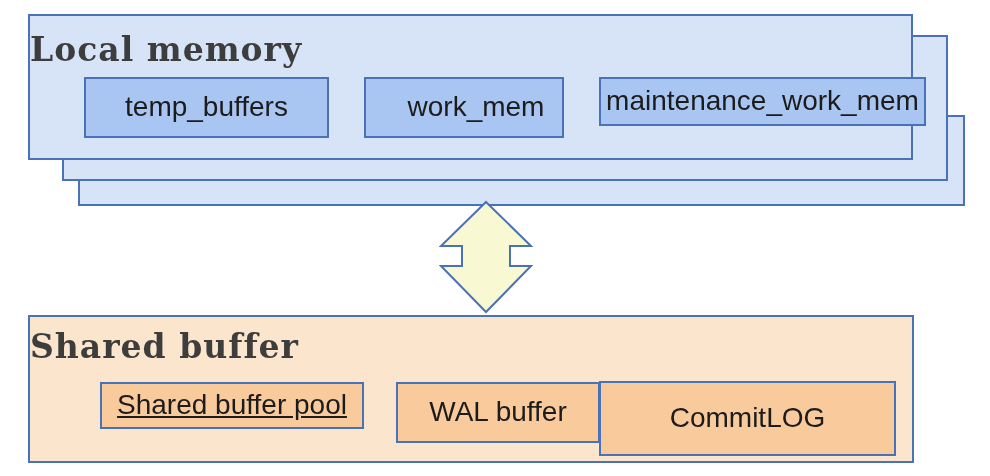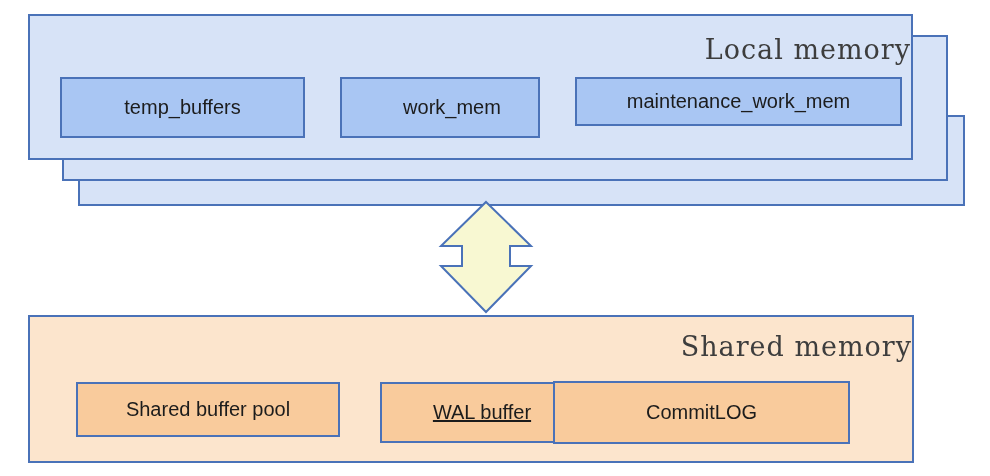--- a/index.html
+++ b/index.html
@@ -17,40 +17,41 @@
   }
   .panel {
     position: absolute;
     box-sizing: border-box;
     border: 2px solid var(--stroke, #4a72b8);
   }
   .local-panel { background: var(--local-fill, #d7e3f7); }
   .shared-panel { background: var(--shared-fill, #fce5cd); }
   .panel-title {
     font-family: "DejaVu Serif", serif;
-    font-weight: 400;
-    font-size: 27px;
+    font-weight: 700;
+    font-size: 33px;
     line-height: 31px;
     letter-spacing: 1px;
     color: var(--title-color, #3d3d3d);
-    text-align: right;
+    text-align: left;
   }
   .local-panel .panel-title { padding-top: 18px; }
   .shared-panel .panel-title { padding-top: 14px; }
   .item {
     position: absolute;
     box-sizing: border-box;
     border: 2px solid var(--stroke, #4a72b8);
     display: flex;
     align-items: center;
     justify-content: center;
     text-align: center;
-    font-size: 20px;
+    font-size: 28px;
     line-height: 1.15;
     color: var(--label-color, #1c1c1c);
+    margin-left: 24px;
   }
   .blue-item { background: var(--local-item-fill, #a9c6f3); }
   .orange-item { background: var(--shared-item-fill, #f9cb9c); }
   .arrow-svg { position: absolute; left: 436px; top: 196px; }
   .arrow-svg polygon {
     fill: var(--arrow-fill, #f8f8d2);
     stroke: var(--stroke, #4a72b8);
     stroke-width: 2;
     stroke-linejoin: miter;
   }
@@ -78,30 +79,30 @@
 
   <div class="item blue-item" style="left:575px; top:77px; width:327px; height:49px;">
     <span>maintenance_work_mem</span>
   </div>
 
   <svg class="arrow-svg" width="100" height="122" viewBox="0 0 100 122">
     <polygon points="50,6 95,50 74,50 74,70 95,70 50,116 5,70 26,70 26,50 5,50"></polygon>
   </svg>
 
   <div class="panel shared-panel" style="left:28px; top:315px; width:886px; height:148px;">
-    <div class="panel-title">Shared memory</div>
+    <div class="panel-title">Shared buffer</div>
   </div>
 
-  <div class="item orange-item" style="left:76px; top:382px; width:264px; height:55px;">
+  <div class="item orange-item" style="left:76px; top:382px; width:264px; height:47px;text-decoration:underline;">
     <span>Shared buffer pool</span>
   </div>
 
-  <div class="item orange-item" style="left:380px; top:382px; width:204px; height:61px;text-decoration:underline;">
+  <div class="item orange-item" style="left:372px; top:382px; width:204px; height:61px;">
     <span>WAL buffer</span>
   </div>
 
-  <div class="item orange-item" style="left:553px; top:381px; width:297px; height:63px;">
+  <div class="item orange-item" style="left:575px; top:381px; width:297px; height:75px;">
     <span>
       <span>CommitLOG</span><br>
     </span>
   </div>
 
 </div>
 
 </body></html>

